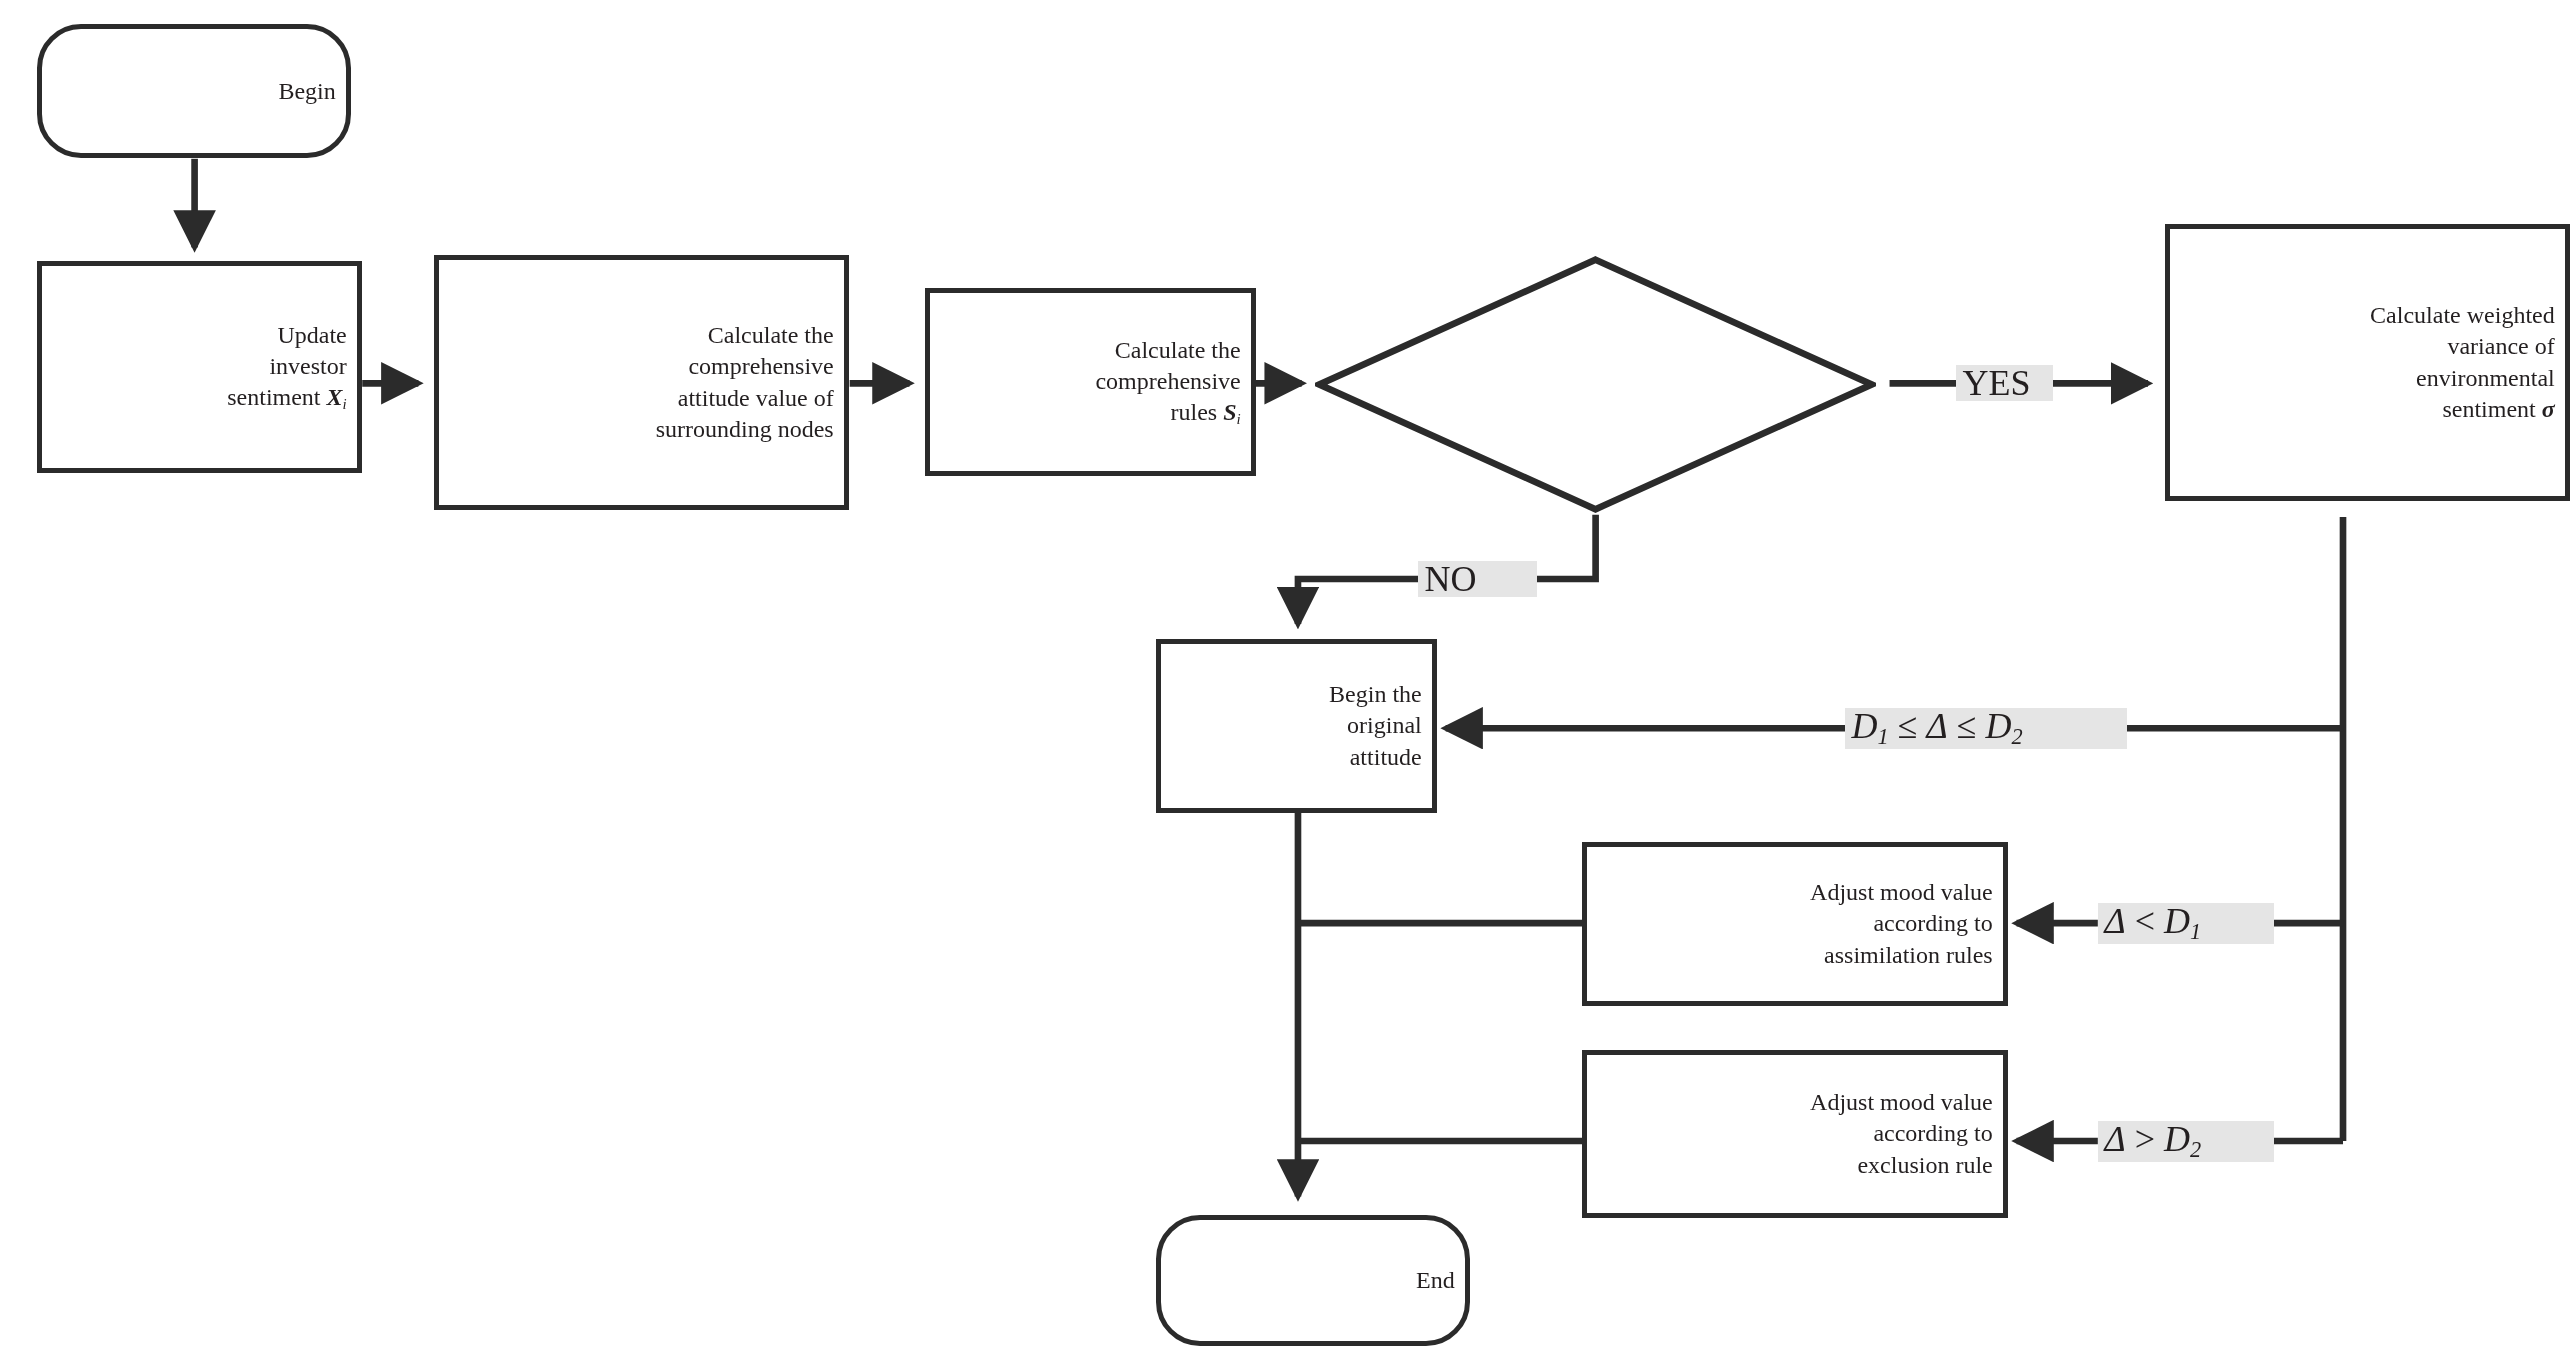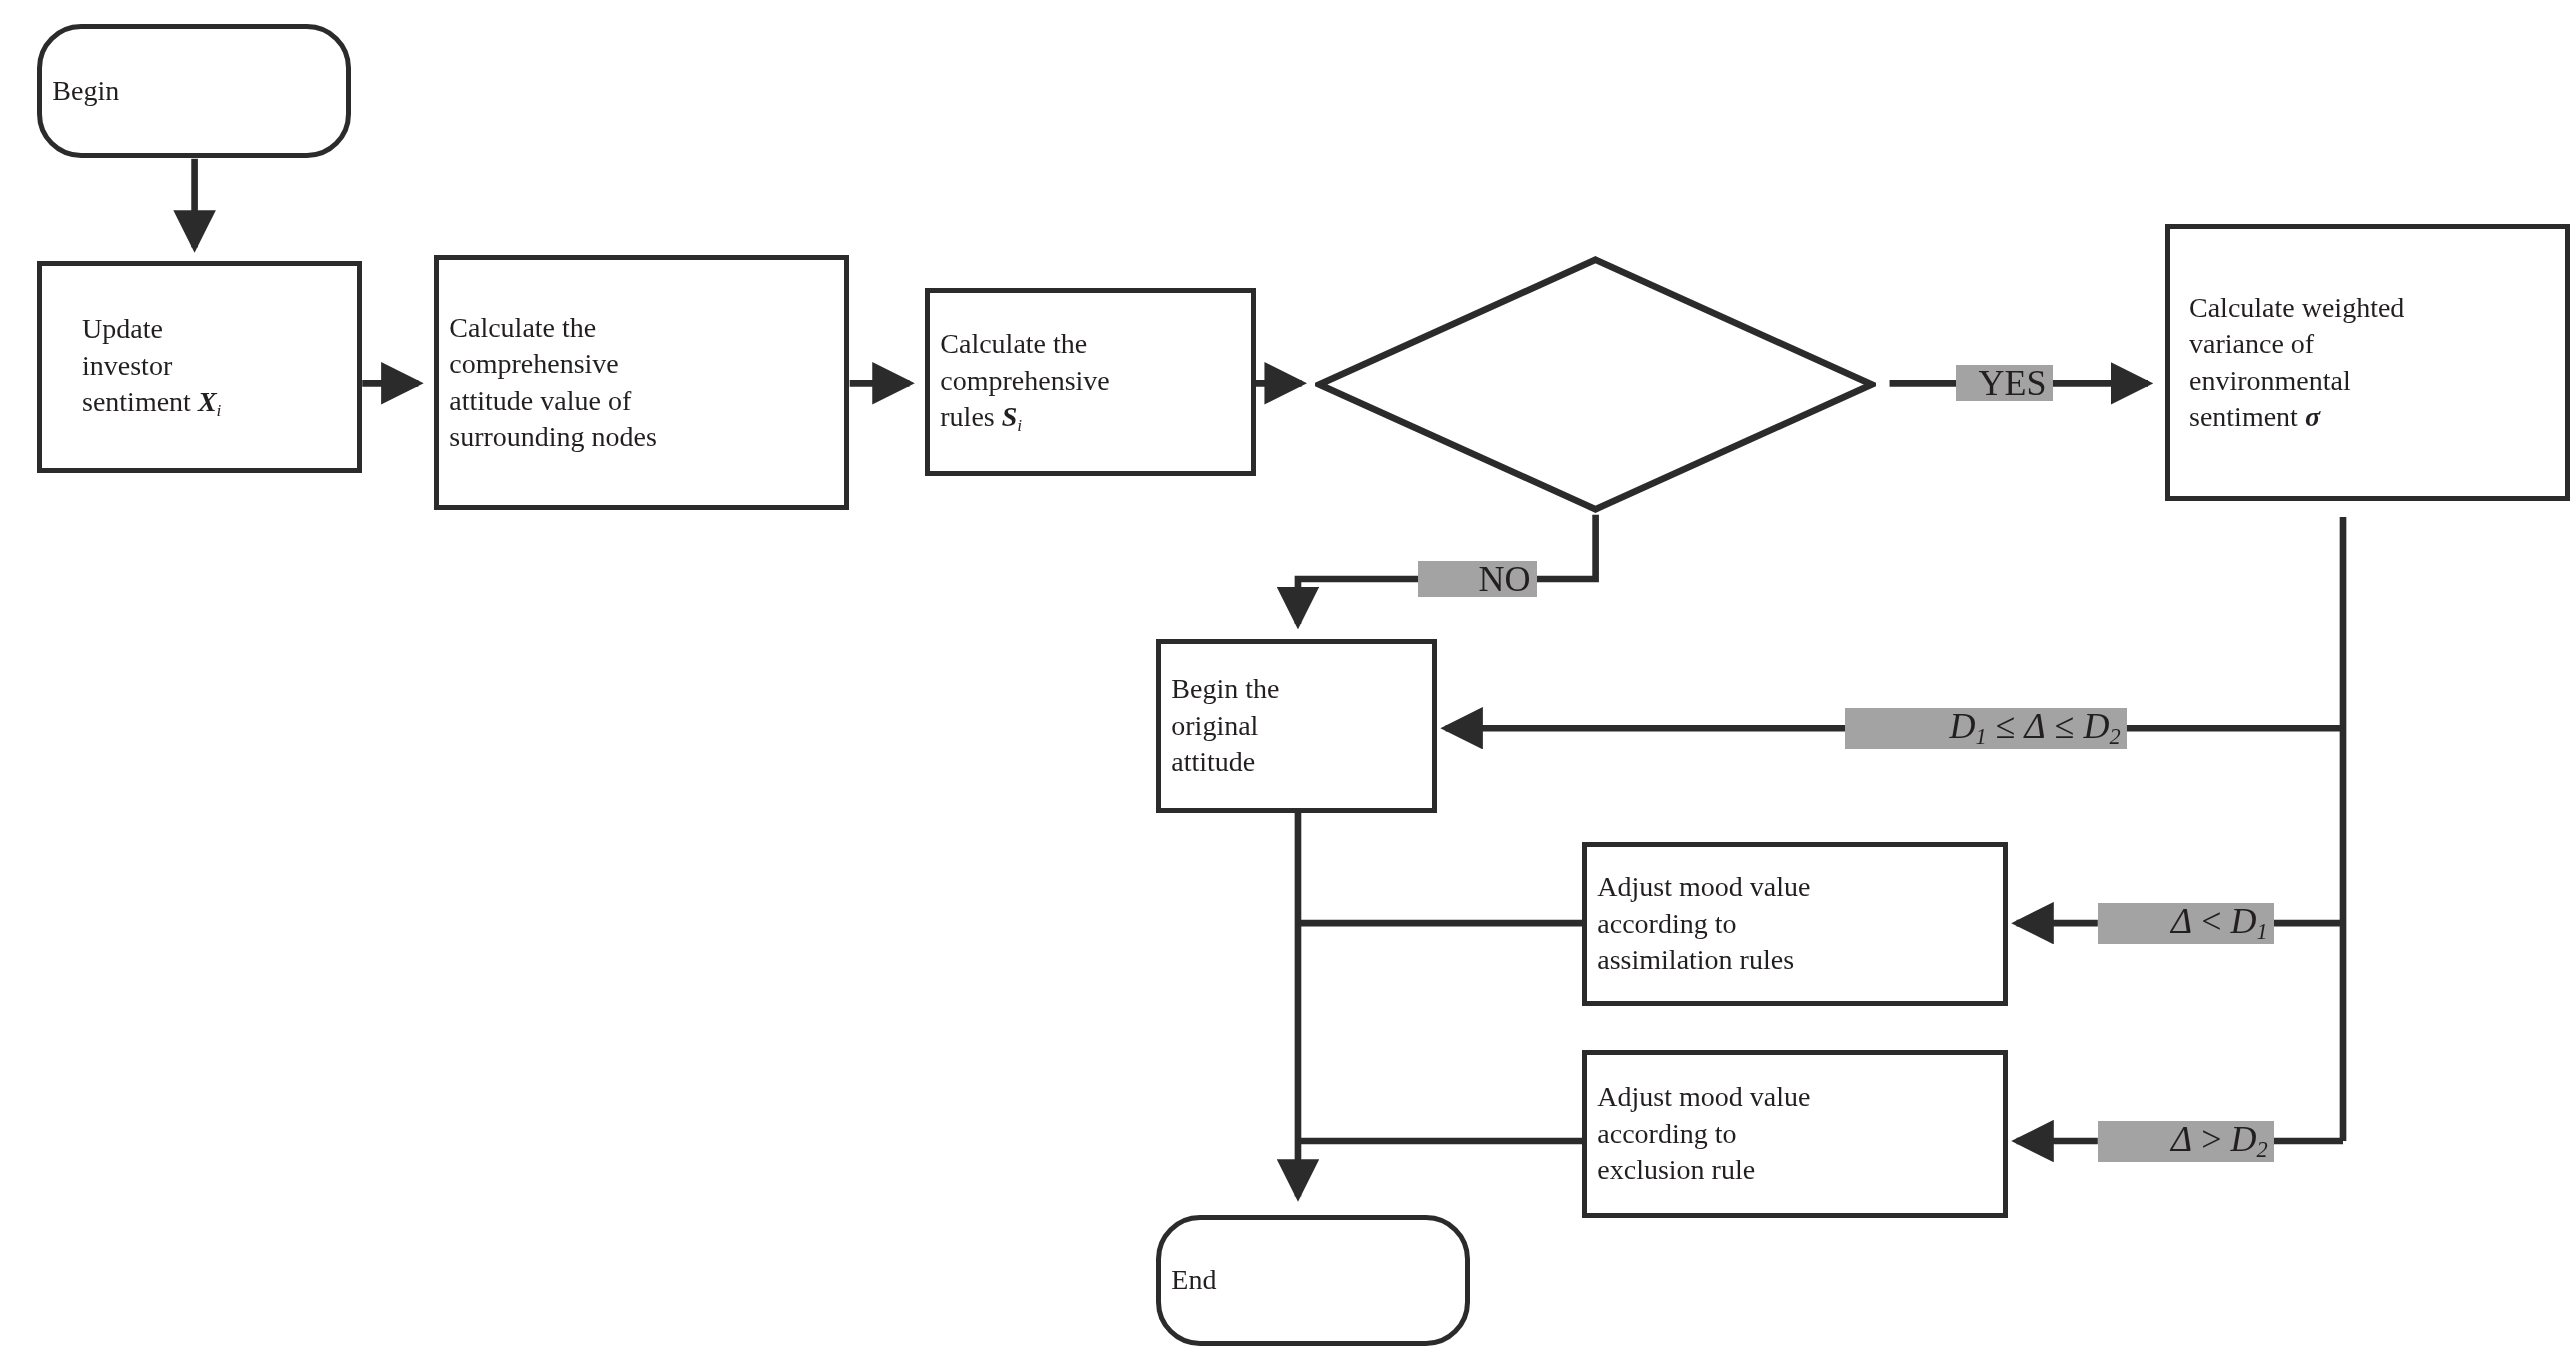--- a/index.html
+++ b/index.html
@@ -14,45 +14,45 @@
   }
   #wires{position:absolute;left:0;top:0;width:2576px;height:1370px;}
   .node{
     position:absolute;
     box-sizing:border-box;
     border:5.2px solid #2b2b2b;
     background:#ffffff;
     display:flex;
     align-items:center;
     justify-content:center;
-    text-align:left;
+    text-align:right;
     line-height:1.30;
-    font-size:28px;
+    font-size:24px;
     padding:4.4px 10.3px;
   }
   .node.terminal{border-radius:44px;}
   .node .txt{display:block;width:100%;}
   .diamond{
     position:absolute;
     display:flex;
     align-items:center;
     justify-content:center;
     text-align:center;
     font-size:36px;
     line-height:1.30;
   }
   .diamond .txt{position:relative;z-index:2;width:96%;}
   .edge-label{
     position:absolute;
     font-size:36px;
     line-height:1;
-    background:#a3a3a3;
+    background:#e5e5e5;
     padding:0 6.6px;
     white-space:nowrap;
-    text-align:right;
+    text-align:left;
   }
   .mathvar{font-style:italic;font-weight:bold;}
   .mathvar-light{font-style:italic;font-weight:normal;}
   sub{font-size:.62em;vertical-align:-.28em;font-style:italic;}
 </style>
 </head>
 <body>
 
 <div id="stage">
 

